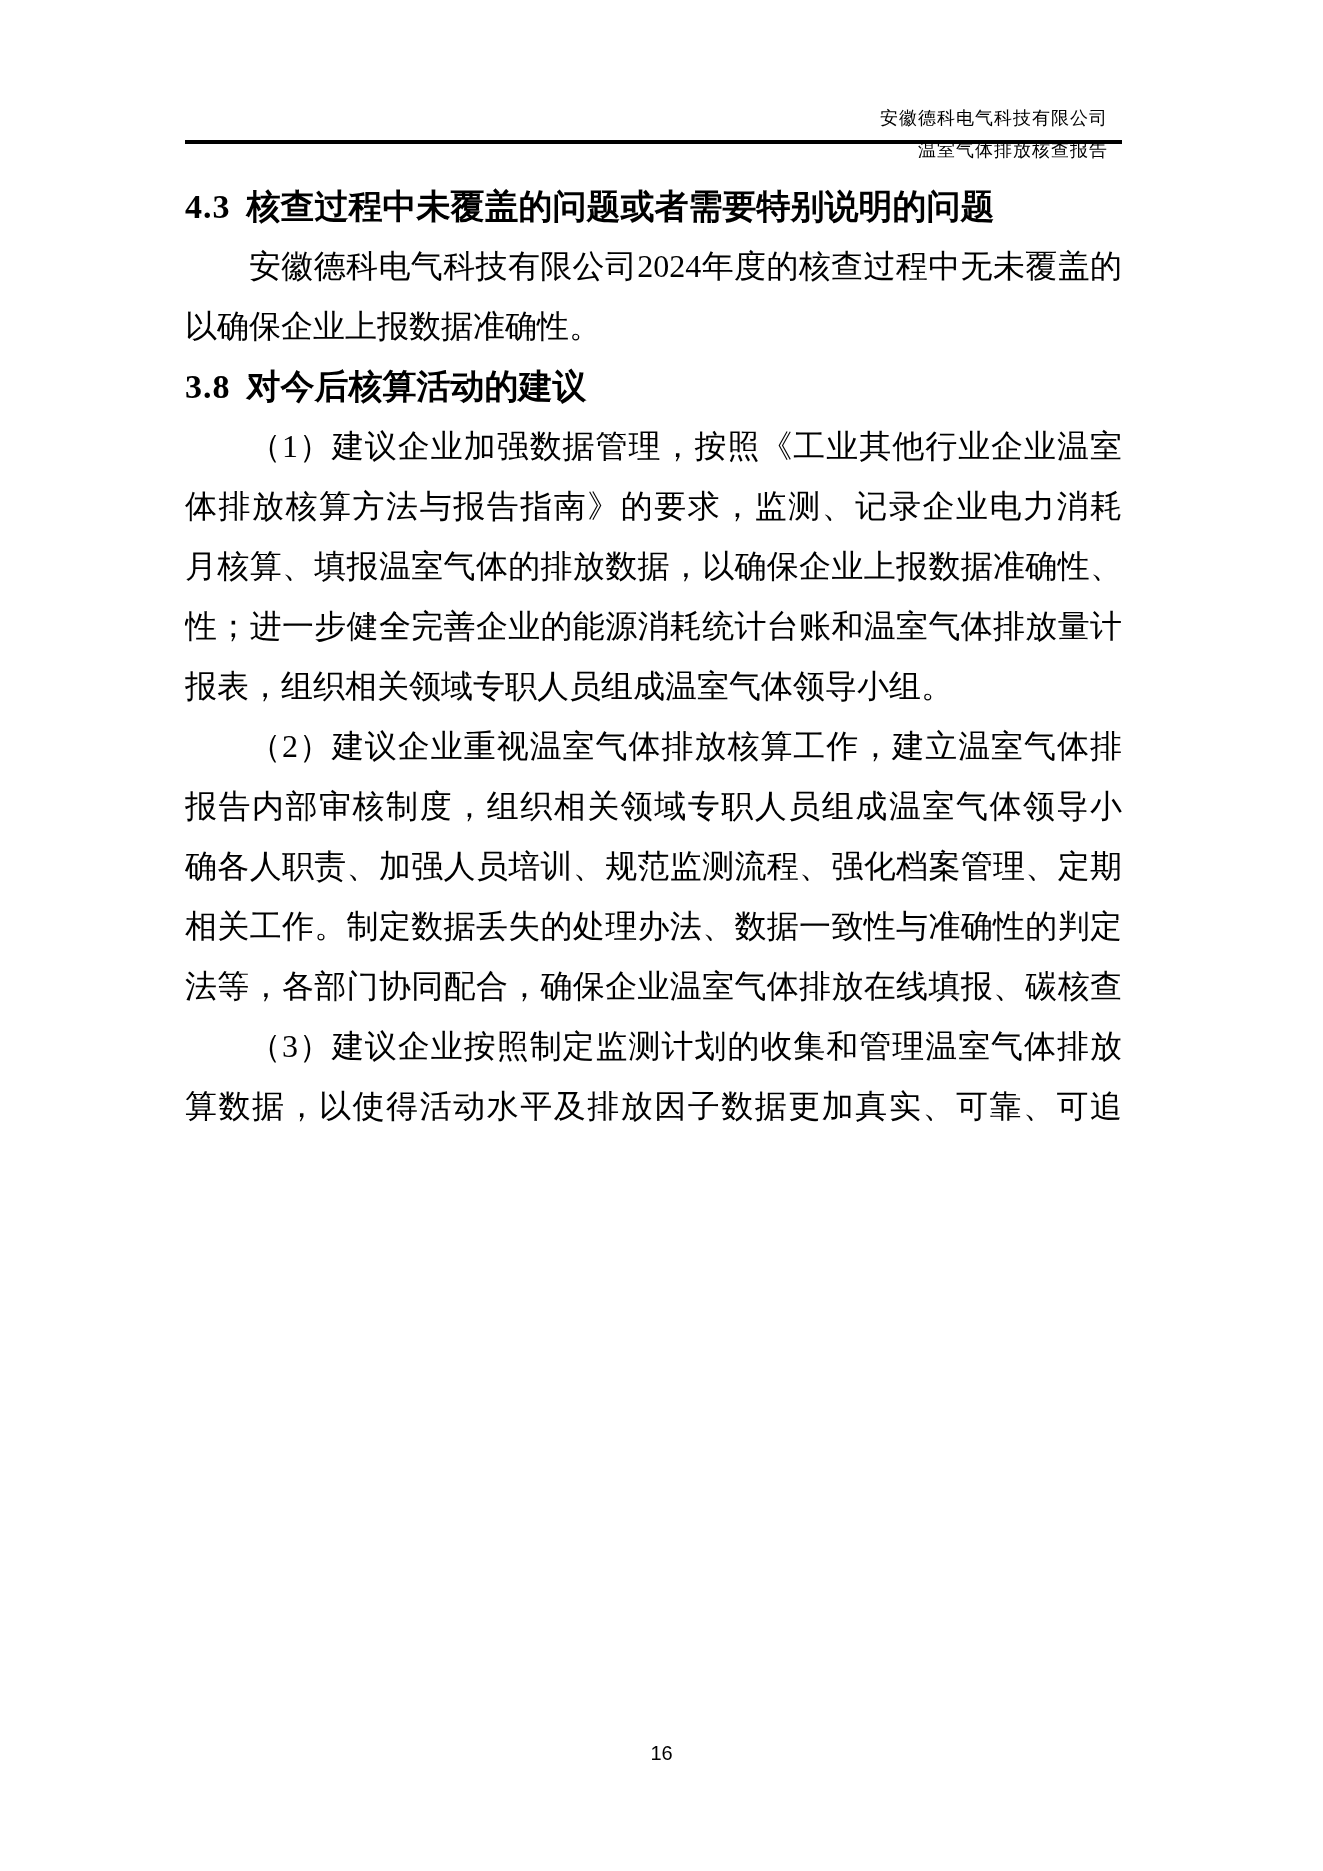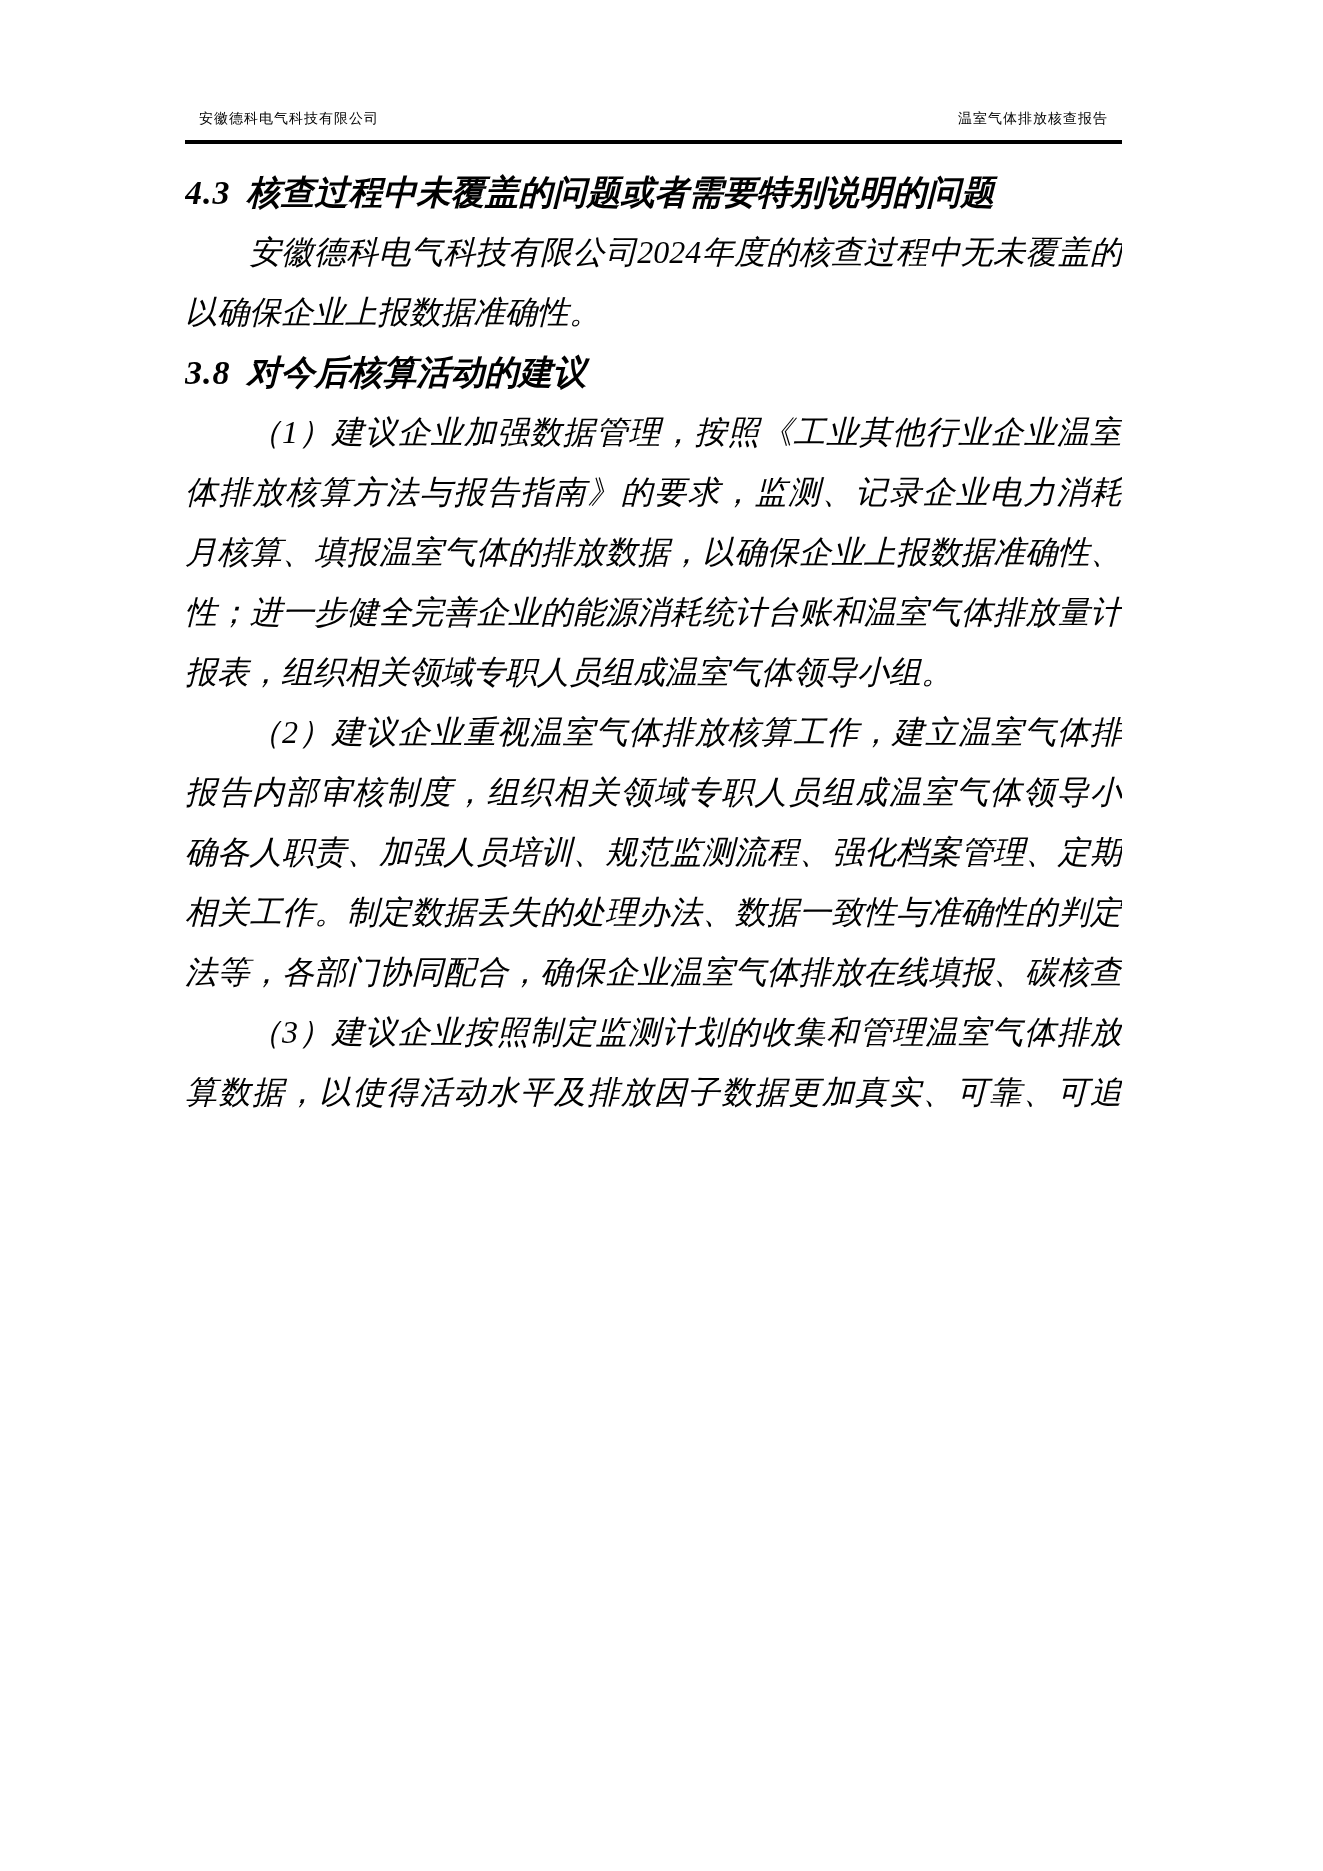--- a/index.html
+++ b/index.html
@@ -19,34 +19,34 @@
     width: 937px;
   }
   .header-row {
     display: flex;
     justify-content: space-between;
     align-items: flex-end;
     height: 32px;
     line-height: 32px;
     padding: 0 14px;
     font-family: "Liberation Sans", "DejaVu Sans", sans-serif;
-    font-size: 14px;
+    font-size: 18px;
     letter-spacing: 1px;
+    flex-direction: column;
   }
   .header-rule {
     margin-top: 6px;
     height: 4px;
     background: #000000;
   }
   .docbody {
     position: absolute;
     left: 185px;
-    top: 146px;
+    top: 160px;
     width: 937px;
-    font-style: italic;
   }
   .heading {
     height: 60px;
     line-height: 60px;
     font-size: 34px;
     font-weight: 700;
     white-space: nowrap;
     overflow: hidden;
   }
   .heading.first { margin-top: 16px; }
@@ -113,14 +113,17 @@
         <div class="line">确各人职责、加强人员培训、规范监测流程、强化档案管理、定期开展</div>
         <div class="line">相关工作。制定数据丢失的处理办法、数据一致性与准确性的判定方</div>
         <div class="line">法等，各部门协同配合，确保企业温室气体排放在线填报、碳核查工</div>
       </div>
       <div class="paragraph">
         <div class="line indent">（3）建议企业按照制定监测计划的收集和管理温室气体排放核</div>
         <div class="line">算数据，以使得活动水平及排放因子数据更加真实、可靠、可追溯。</div>
       </div>
     </div>
 
+  <div class="footer">
+    <span>16</span>
+  </div>
 
 </div>
 
 </body></html>

